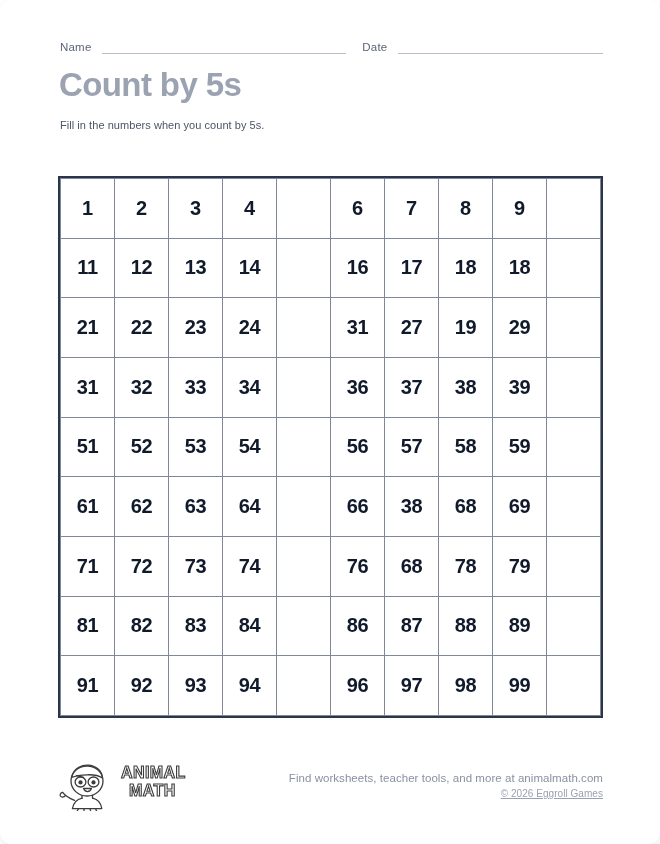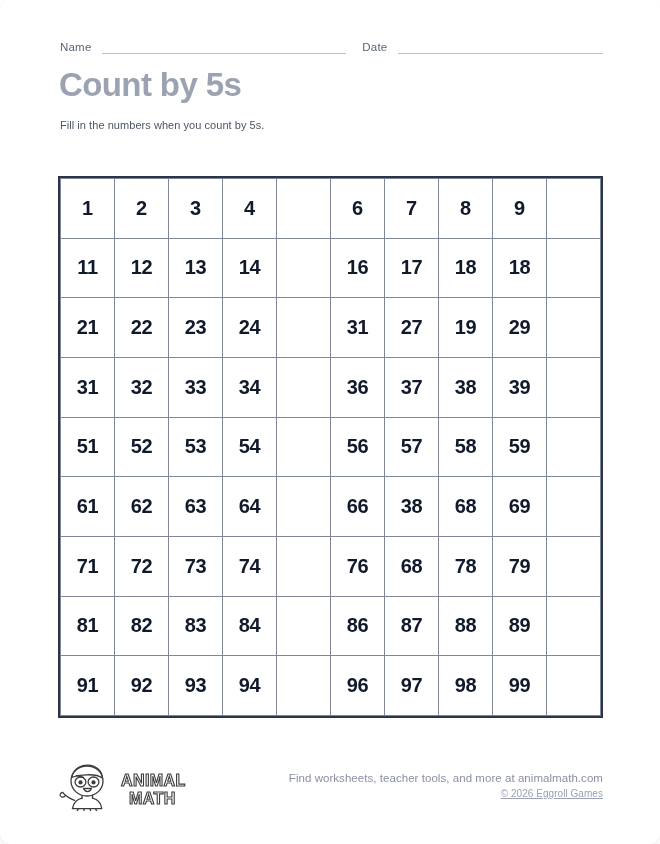--- a/index.html
+++ b/index.html
@@ -115,21 +115,21 @@
     left: 58px;
     top: 758px;
     width: 545px;
     height: 56px;
     display: flex;
     align-items: center;
     justify-content: space-between;
   }
   .brand {
     display: flex;
-    align-items: flex-end;
+    align-items: flex-start;
     gap: 3px;
     flex: 0 0 auto;
   }
   .brand svg { display: block; }
   .footer-text {
     text-align: right;
     flex: 0 0 auto;
     line-height: 1.45;
   }
   .footer-line1 {

